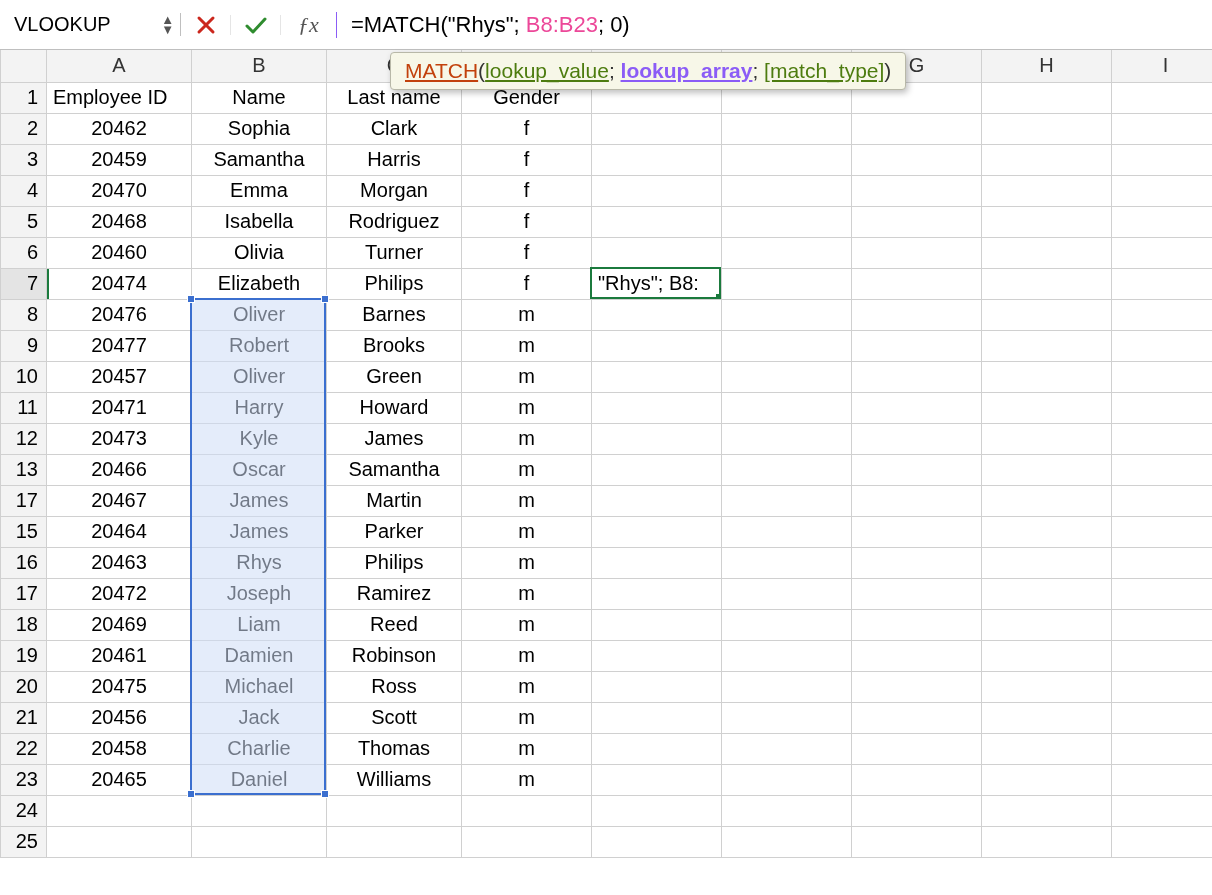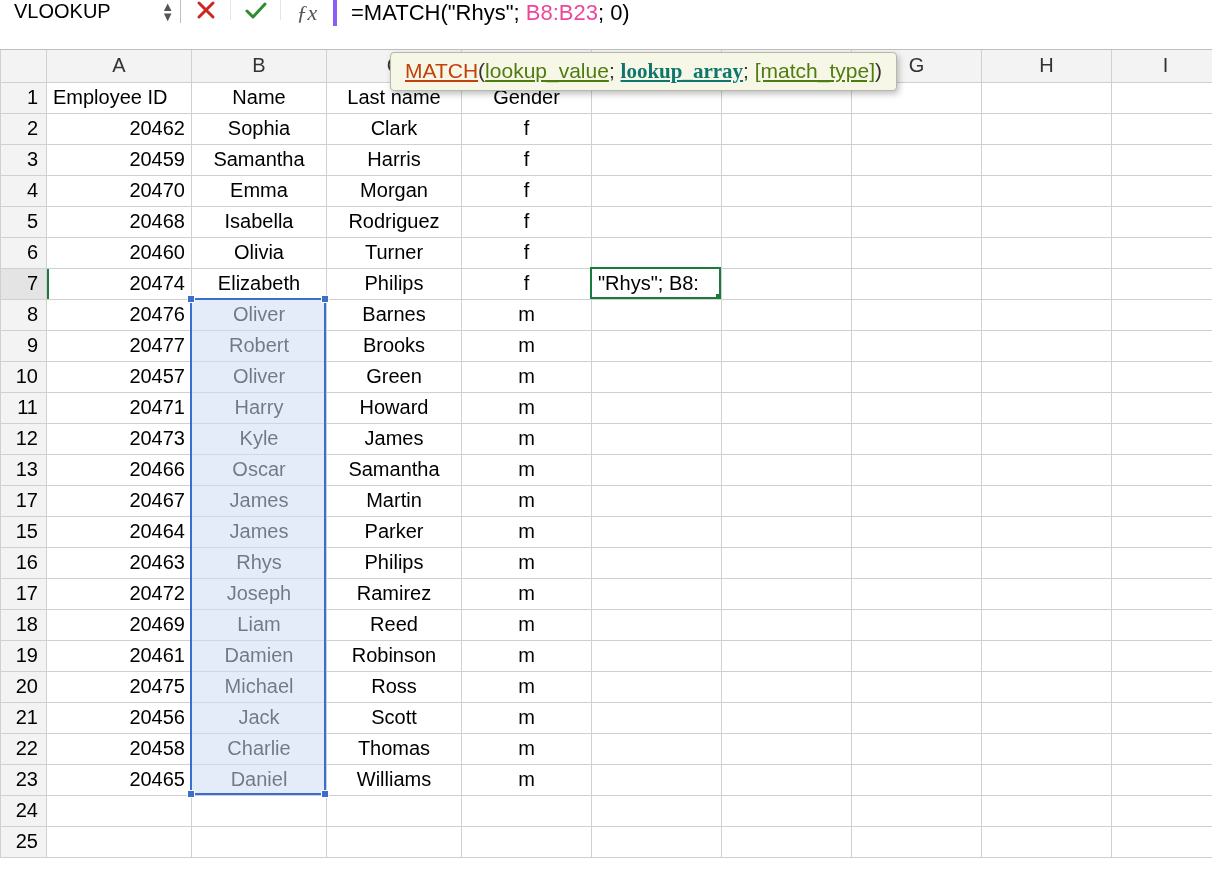--- a/index.html
+++ b/index.html
@@ -12,21 +12,21 @@
     width: 1212px;
     height: 895px;
     position: relative;
   }
 
   
   .formula-bar {
     height: 50px;
     border-bottom: 1px solid #bfbfbf;
     display: flex;
-    align-items: flex-start;
+    align-items: center;
     background: #fff;
   }
   .name-box {
     width: 181px;
     border-right: 1px solid #bfbfbf;
     display: flex;
     align-items: center;
     padding: 0 4px 0 14px;
     font-size: 20px;
     background: #fff;
@@ -46,21 +46,21 @@
   }
   .fb-btn.cancel svg { stroke: #cb271d; }
   .fb-btn.accept svg { stroke: #2f8c2f; }
   .fx-label {
     width: 56px;
     display: flex; align-items: center; justify-content: center;
     font-style: italic;
     font-family: "Times New Roman", serif;
     font-size: 22px;
     color: #555;
-    border-right: 4px solid #8b5cf6;
+    border-right: 1px solid #8b5cf6;
   }
   .formula-input {
     flex: 1;
     border: none;
     outline: none;
     padding: 0 14px;
     font-size: 22px;
     font-family: inherit;
     display: flex;
     align-items: center;
@@ -77,21 +77,21 @@
     border: 1px solid #b8b8a8;
     border-radius: 4px;
     box-shadow: 2px 3px 6px rgba(0,0,0,.25);
     padding: 6px 14px;
     font-size: 21px;
     z-index: 50;
     white-space: nowrap;
   }
   .tooltip .func     { color: #c2410c; text-decoration: underline; }
   .tooltip .arg-link { color: #4d7c0f; text-decoration: underline; }
-  .tooltip .arg-bold { color: #0f766e; text-decoration: underline; font-weight: 700; font-family: Liberation Serif, serif; }
+  .tooltip .arg-bold { color: #8b5cf6; text-decoration: underline; font-weight: 700; }
   .tooltip .paren,
   .tooltip .sep      { color: #333; }
 
   
   .sheet {
     position: absolute;
     top: 50px; left: 0; right: 0; bottom: 0;
     overflow: hidden;
   }
   table.grid {
@@ -133,21 +133,21 @@
   col.cC { width: 135px; }
   col.cD { width: 130px; }
   col.cE { width: 130px; }
   col.cF { width: 130px; }
   col.cG { width: 130px; }
   col.cH { width: 130px; }
   col.cI { width: 108px; }
 
   .hdr-cell { font-weight: 700; text-align: left; }
   .hdr-center { font-weight: 700; text-align: center; }
-  .col-left   { text-align: right; }
+  .col-left   { text-align: center; }
   .col-center { text-align: center; }
 
   
   th.colh-active { background: #e4e4e4; }
 
   
   tr.active-row th.rowhdr { background: #e4e4e4; }
 
   
   .sel-rect {

